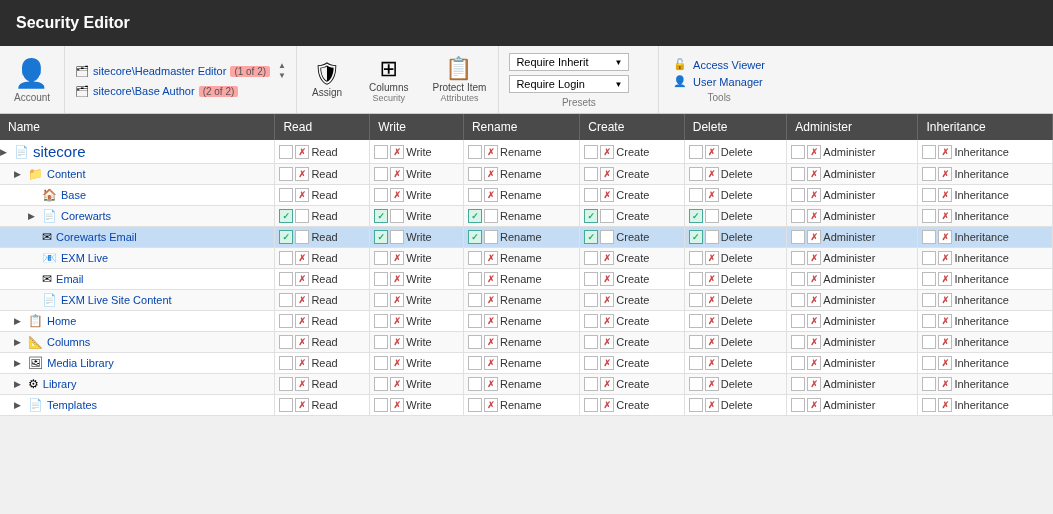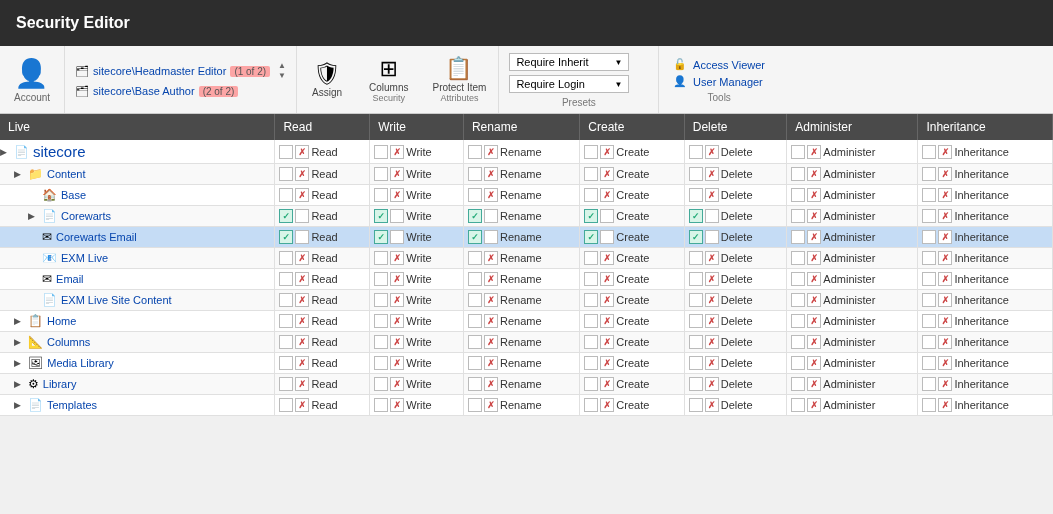--- a/index.html
+++ b/index.html
@@ -116,21 +116,21 @@
       <span>User Manager</span>
     </div>
     <div style="font-size:10px; color:#777; text-align:center; margin-top:2px;">Tools</div>
   </div>
 </div>
 
 <div class="table-container">
   <table>
     <thead>
       <tr>
-        <th style="min-width:195px; background:#4a4a4a; color:white;">Live</th>
+        <th style="min-width:195px; background:#4a4a4a; color:white;">Name</th>
         <th style="background:#4a4a4a; color:white;">Read</th>
         <th style="background:#4a4a4a; color:white;">Write</th>
         <th style="background:#4a4a4a; color:white;">Rename</th>
         <th style="background:#4a4a4a; color:white;">Create</th>
         <th style="background:#4a4a4a; color:white;">Delete</th>
         <th style="background:#4a4a4a; color:white;">Administer</th>
         <th style="background:#4a4a4a; color:white;">Inheritance</th>
       </tr>
     </thead>
     <tbody id="table-body">

